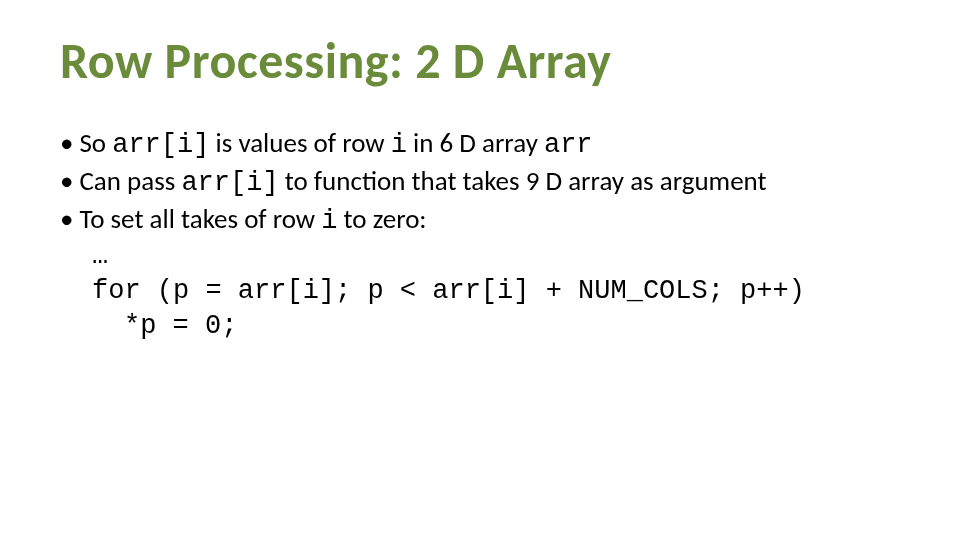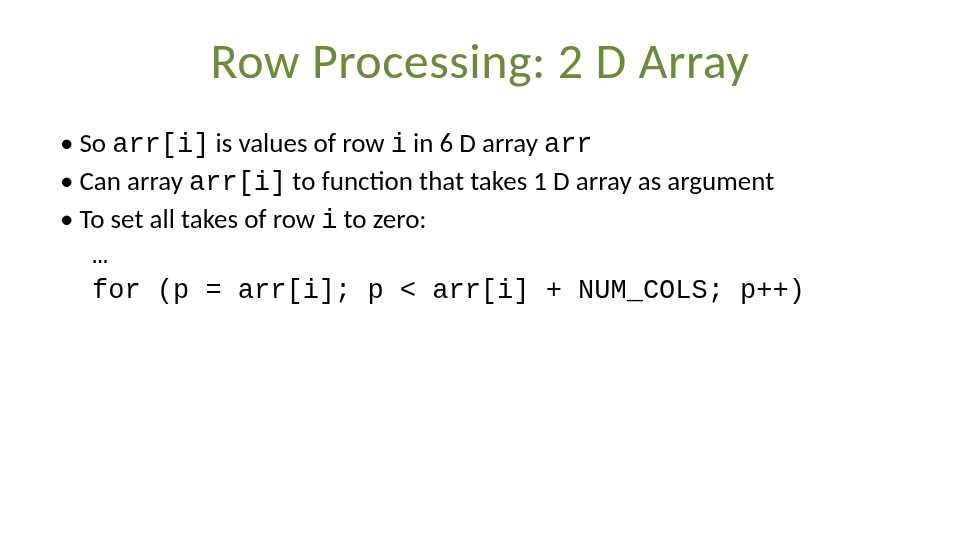--- a/index.html
+++ b/index.html
@@ -13,23 +13,22 @@
     overflow: hidden;
   }
   .slide {
     width: 960px;
     height: 540px;
     position: relative;
     box-sizing: border-box;
     padding: 30px 60px 40px 60px;
   }
   .title {
-    text-align: center;
     font-size: 50px;
-    font-weight: 400;
+    font-weight: 700;
     color: #6a8b3a;
     letter-spacing: 0.5px;
     margin: 0 0 34px 0;
     font-family: Calibri, "Segoe UI", Arial, sans-serif;
   }
   .content {
     font-size: 27px;
     line-height: 1.3;
     color: #000;
   }
@@ -65,28 +64,29 @@
     <div class="bullet">
       <span class="dot">•</span>
       <span>
         <span>So </span><span class="mono">arr[i]</span><span> is values of row </span><span class="mono">i</span><span> in 6 D array </span><span class="mono">arr</span>
       </span>
     </div>
 
     <div class="bullet">
       <span class="dot">•</span>
       <span>
-        <span>Can array </span><span class="mono">arr[i]</span><span> to function that takes 1 D array as argument</span>
+        <span>Can pass </span><span class="mono">arr[i]</span><span> to function that takes 9 D array as argument</span>
       </span>
     </div>
 
     <div class="bullet">
       <span class="dot">•</span>
       <span>
         <span>To set all takes of row </span><span class="mono">i</span><span> to zero:</span>
       </span>
     </div>
 
     <div class="code-line indent1">…</div>
     <div class="code-line indent1">for (p = arr[i]; p &lt; arr[i] + NUM_COLS; p++)</div>
+    <div class="code-line indent2">*p = 0;</div>
 
   </div>
 </div>
 
 </body></html>

